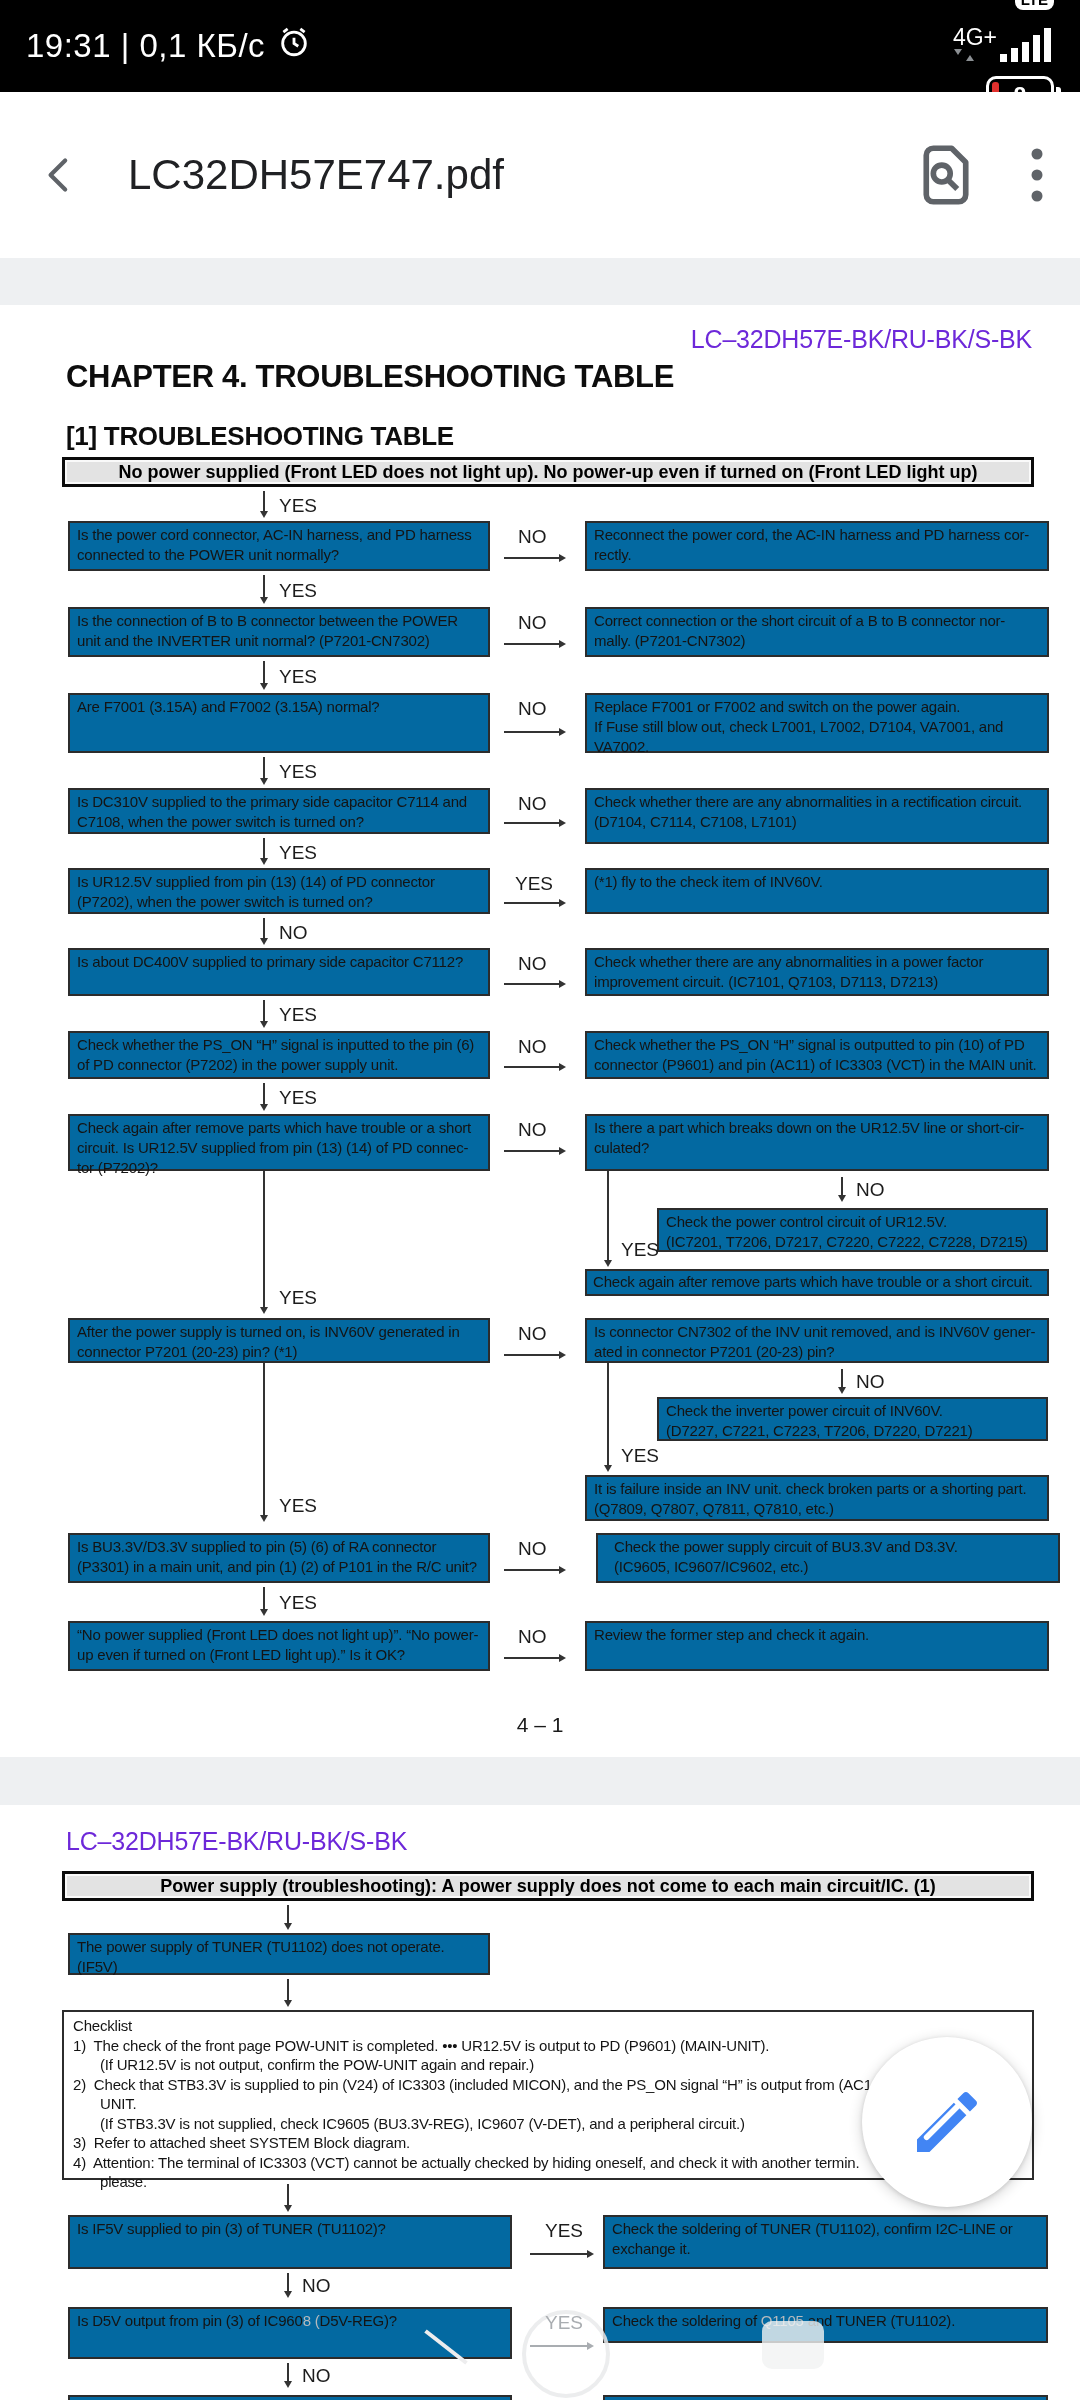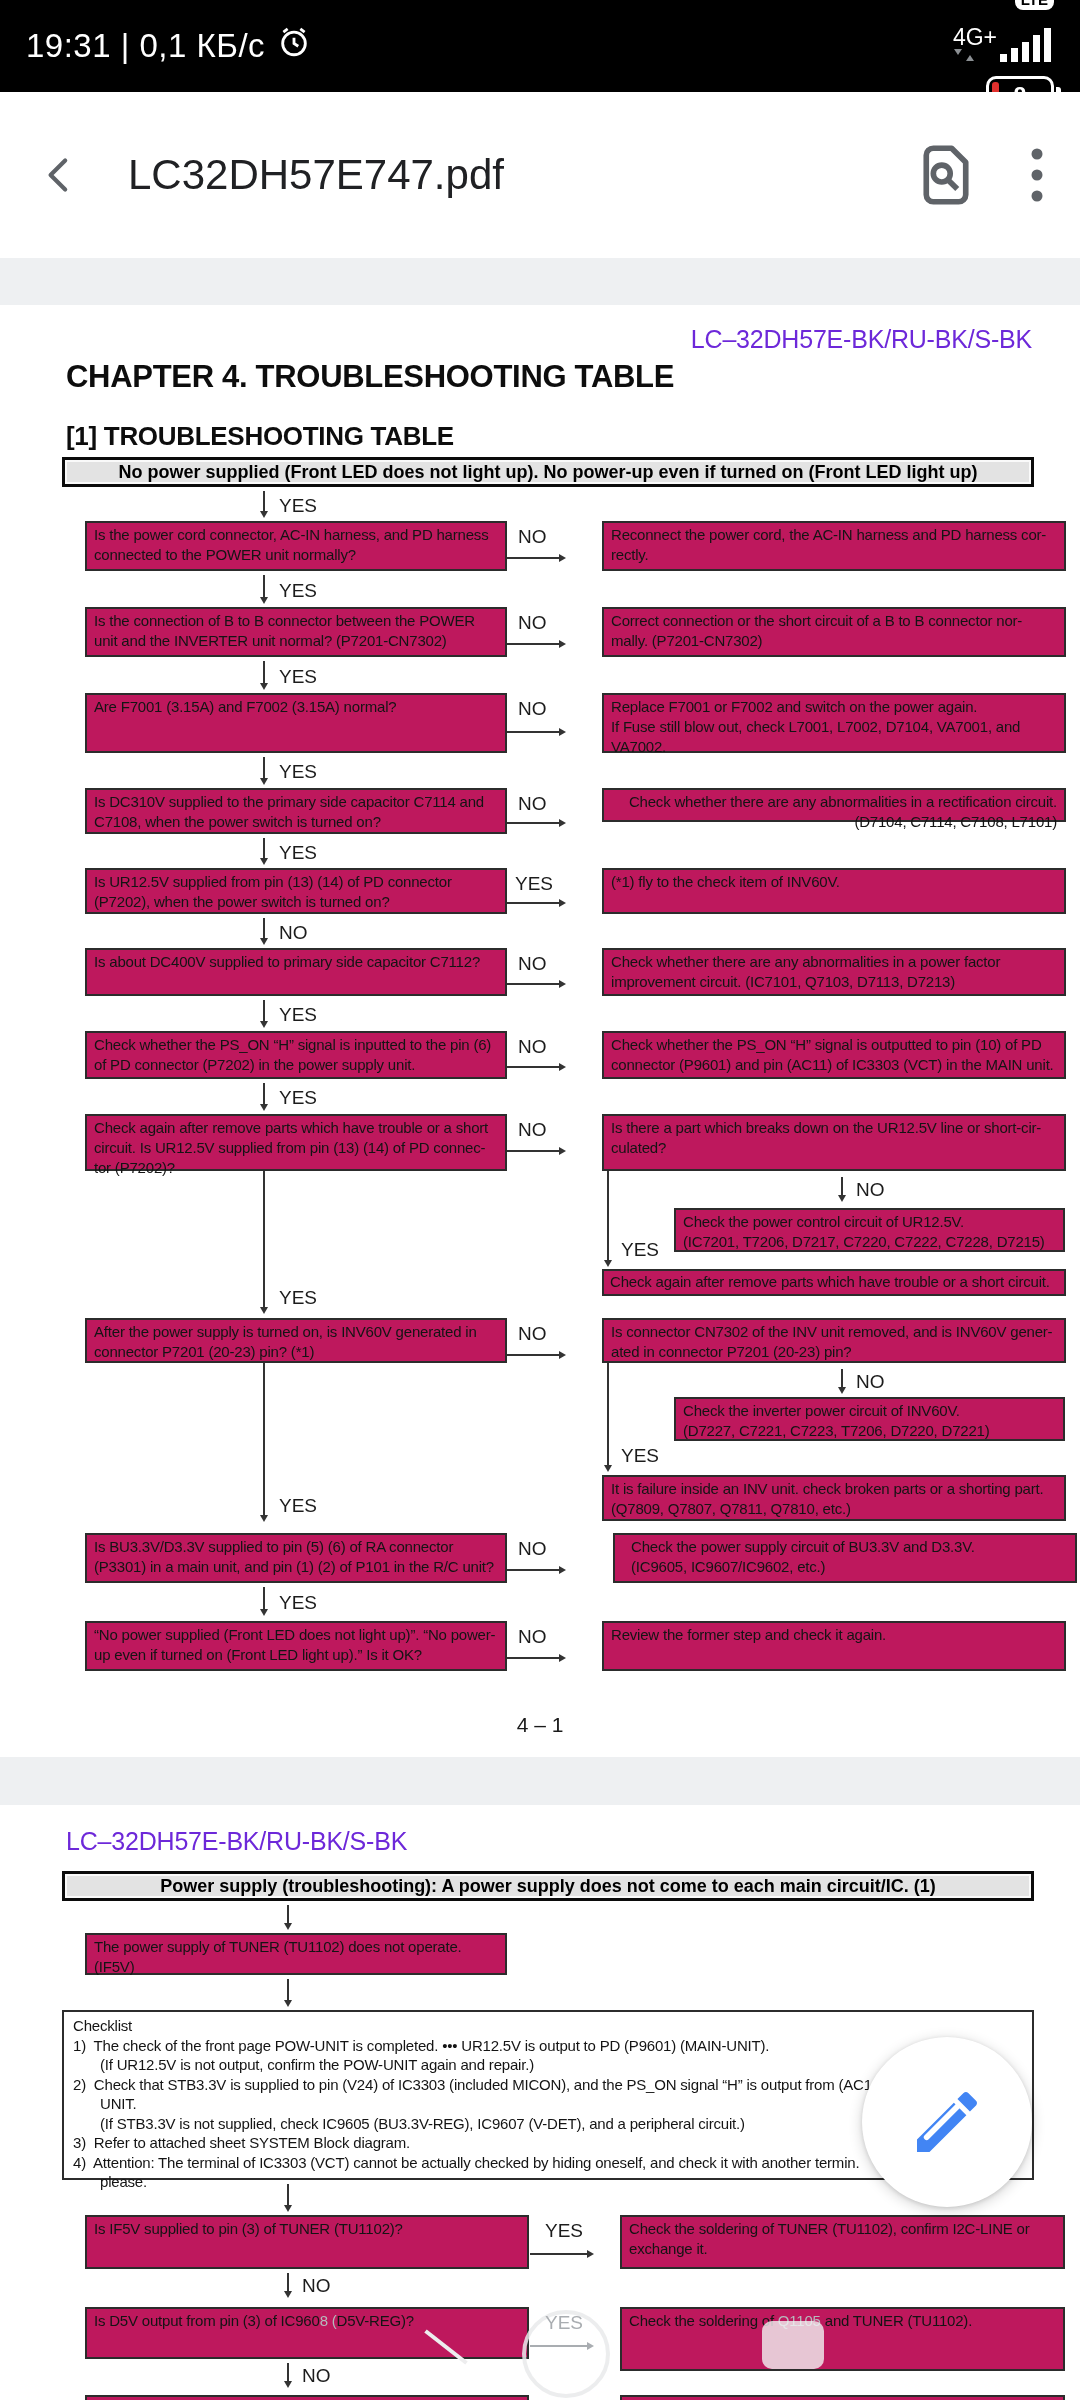--- a/index.html
+++ b/index.html
@@ -33,22 +33,22 @@
   .gap{position:absolute;left:0;width:1080px;background:#eef0f2;}
   .page{position:absolute;left:0;width:1080px;background:#fff;overflow:hidden;color:#151515;}
 
   .model{position:absolute;font-size:25px;color:#6d28d9;letter-spacing:-0.2px;}
   .chapter{position:absolute;left:66px;font-size:31px;font-weight:bold;color:#0d0d0d;letter-spacing:-0.3px;}
   .section{position:absolute;left:66px;font-size:26px;font-weight:bold;color:#0d0d0d;letter-spacing:-0.3px;}
   .banner{position:absolute;left:62px;width:972px;border:3px solid #0b0b0b;background:#e3e3e3;
           box-shadow:inset 0 0 0 2px #fafafa;text-align:center;font-weight:bold;font-size:18px;
           line-height:22px;padding:1px 0;box-sizing:border-box;color:#000;}
 
-  .qbox,.abox,.bbox{position:absolute;border:2px solid #2c2c2c;background:#be185d;box-sizing:border-box;
-        padding:2px 7px;font-size:15px;line-height:20px;letter-spacing:-0.2px;color:#141414;z-index:1;margin-left:17px;}
+  .qbox,.abox,.bbox{position:absolute;border:2px solid #2c2c2c;background:#0369a1;box-sizing:border-box;
+        padding:2px 7px;font-size:15px;line-height:20px;letter-spacing:-0.2px;color:#141414;z-index:1;}
   .bigbox{position:absolute;border:2px solid #2c2c2c;background:#fff;box-sizing:border-box;
         padding:4px 9px;font-size:15px;line-height:19.5px;letter-spacing:-0.2px;color:#141414;z-index:1;}
   .ckline{white-space:pre-wrap;}
   .ck-ind{padding-left:27px;}
   .flab{position:absolute;font-size:19px;color:#1c1c1c;z-index:2;}
   .vline{position:absolute;width:0;border-left:2px solid #333;z-index:0;}
   .vline::after{content:"";position:absolute;left:-5px;bottom:-7px;border:4px solid transparent;border-top:7px solid #333;}
   .harrow{position:absolute;height:0;border-top:2px solid #333;z-index:0;}
   .harrow::after{content:"";position:absolute;right:-6px;top:-5px;border:4px solid transparent;border-left:7px solid #333;}
   .harrow.faded{border-top-color:#a9adb1;}
@@ -172,21 +172,21 @@
       <div class="abox" style="left:585px;top:388px;width:464px;height:60px;">
         <div>Replace F7001 or F7002 and switch on the power again.</div>
           <div>If Fuse still blow out, check L7001, L7002, D7104, VA7001, and VA7002.</div>
       </div>
 
       <div class="vline" style="left:263px;top:452px;height:25px;"></div>
       <div class="flab" style="left:279px;top:456px;">YES</div>
       <div class="qbox" style="left:68px;top:483px;width:422px;height:46px;">Is DC310V supplied to the primary side capacitor C7114 and C7108, when the power switch is turned on?</div>
       <div class="flab" style="left:518px;top:488px;">NO</div>
       <div class="harrow" style="left:504px;top:517px;width:60px;"></div>
-      <div class="abox" style="left:585px;top:483px;width:464px;height:34px;text-align:right;">
+      <div class="abox" style="left:585px;top:483px;width:464px;height:56px;">
         <div>Check whether there are any abnormalities in a rectification circuit.</div>
           <div>(D7104, C7114, C7108, L7101)</div>
       </div>
 
       <div class="vline" style="left:263px;top:533px;height:24px;"></div>
       <div class="flab" style="left:279px;top:537px;">YES</div>
       <div class="qbox" style="left:68px;top:563px;width:422px;height:46px;">Is UR12.5V supplied from pin (13) (14) of PD connector (P7202), when the power switch is turned on?</div>
       <div class="flab" style="left:515px;top:568px;">YES</div>
       <div class="harrow" style="left:504px;top:597px;width:60px;"></div>
       <div class="abox" style="left:585px;top:563px;width:464px;height:46px;">
@@ -321,21 +321,21 @@
       <div class="flab" style="left:302px;top:470px;">NO</div>
 
       <div class="ghost-circle" style="left:522px;top:505px;"></div>
       <div class="ghost-square" style="left:762px;top:516px;"></div>
       <div class="ghost-slash" style="left:420px;top:540px;"></div>
       <div class="qbox" style="left:68px;top:502px;width:444px;height:52px;">
         <span>Is D5V output from pin (3) of IC960</span><span class="faded-txt">8 (</span><span>D5V-REG)?</span>
       </div>
       <div class="flab faded" style="left:545px;top:507px;">YES</div>
       <div class="harrow faded" style="left:530px;top:540px;width:62px;"></div>
-      <div class="abox" style="left:603px;top:502px;width:445px;height:64px;">
+      <div class="abox" style="left:603px;top:502px;width:445px;height:36px;">
         <span>Check the soldering of </span><span class="faded-txt">Q1105</span><span> and TUNER (TU1102).</span>
       </div>
 
       <div class="vline" style="left:287px;top:558px;height:22px;"></div>
       <div class="flab" style="left:302px;top:560px;">NO</div>
 
       <div class="qbox" style="left:68px;top:590px;width:444px;height:20px;"></div>
       <div class="abox" style="left:603px;top:590px;width:445px;height:20px;"></div>
     </div>
   </div>

